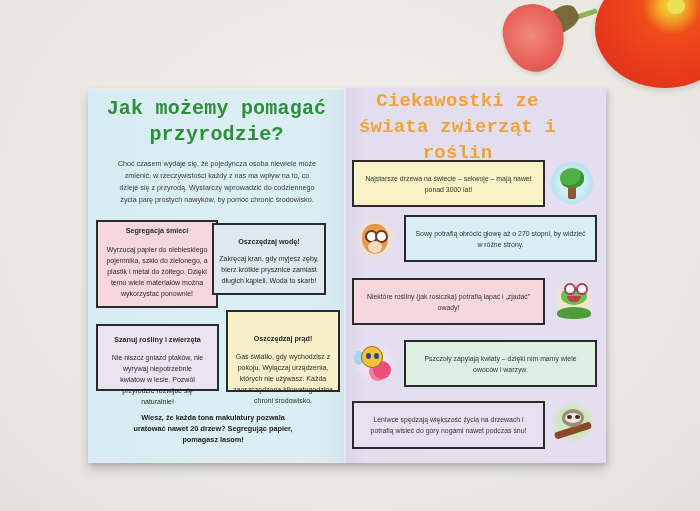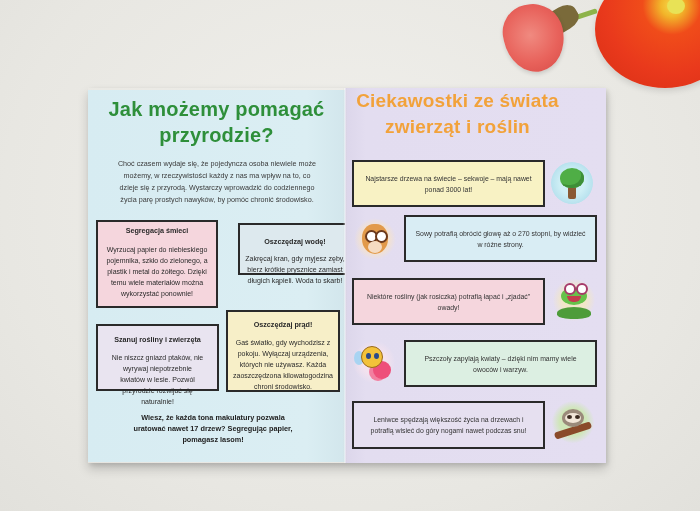--- a/index.html
+++ b/index.html
@@ -59,45 +59,45 @@
     left: 257px; width: 261px;
     background: linear-gradient(90deg, #dcd6ea 0%, #e3ddf0 8%, #e4def1 100%);
   }
   .spine {
     position: absolute; left: 255px; top: 0; width: 4px; height: 100%;
     background: linear-gradient(90deg, rgba(0,0,0,0.03), rgba(255,255,255,0.5), rgba(0,0,0,0.04));
   }
 
   .title {
     position: absolute; text-align: center;
-    font-family: Liberation Sans, sans-serif; font-weight: bold;
+    font-family: Liberation Mono, monospace; font-weight: bold;
     font-size: 20px; line-height: 26px; letter-spacing: 0.2px;
   }
   .title-left { left: 0; width: 257px; top: 6px; color: #2e8f3a; }
   .title-right { left: 0; width: 225px; top: 0; color: #f2a23a; font-size: 19px; }
 
   .intro {
     position: absolute; left: 28px; width: 202px; top: 68px;
     font-size: 7.2px; line-height: 12px; color: #3a3a3a; text-align: center;
   }
 
   .card {
     position: absolute; border: 2px solid #2a2a2a; box-sizing: border-box;
     text-align: center; color: #2a2a2a;
   }
   .card .card-title { font-weight: bold; font-size: 7.2px; line-height: 10px; display: block; }
   .card .card-body { font-size: 7px; line-height: 11px; display: block; }
 
   .c-segreg { left: 8px; top: 130px; width: 122px; height: 88px; background: #f5d6dd; padding: 4px 4px; }
   .c-segreg .card-body { margin-top: 8px; }
-  .c-woda { left: 150px; top: 133px; width: 114px; height: 52px; background: #dde9ee; padding: 12px 3px 4px; }
+  .c-woda { left: 124px; top: 133px; width: 114px; height: 72px; background: #dde9ee; padding: 12px 3px 4px; }
   .c-woda .card-body { margin-top: 6px; }
   .c-szanuj { left: 8px; top: 234px; width: 123px; height: 67px; background: #e9e4f0; padding: 9px 12px 4px; }
   .c-szanuj .card-body { margin-top: 7px; }
-  .c-prad { left: 138px; top: 220px; width: 114px; height: 82px; background: #f7efc8; padding: 8px 3px; }
+  .c-prad { left: 138px; top: 220px; width: 114px; height: 82px; background: #f7efc8; padding: 22px 3px; }
   .c-prad .card-body { margin-top: 7px; }
 
   .fact-bottom {
     position: absolute; left: 45px; width: 160px; top: 322px;
     font-size: 7.3px; line-height: 11px; font-weight: bold; color: #222; text-align: center;
   }
 
   .fact {
     position: absolute; border: 2px solid #2a2a2a; box-sizing: border-box;
     display: flex; align-items: center; justify-content: center; text-align: center;
@@ -147,21 +147,21 @@
 <div class="flower poppy-open"></div>
 <div class="flower poppy-center"></div>
 <div class="flower stem"></div>
 <div class="flower poppy-bud-base"></div>
 <div class="flower poppy-bud"></div>
 
 <div class="booklet">
 
   <div class="page page-left">
     <div class="title title-left">Jak możemy pomagać przyrodzie?</div>
-    <div class="intro">Choć czasem wydaje się, że pojedyncza osoba niewiele może możemy, w rzeczywistości każdy z nas ma wpływ na to, co dzieje się z przyrodą. Wystarczy wprowadzić do codziennego życia parę prostych nawyków, by pomóc chronić środowisko.</div>
+    <div class="intro">Choć czasem wydaje się, że pojedyncza osoba niewiele może zmienić, w rzeczywistości każdy z nas ma wpływ na to, co dzieje się z przyrodą. Wystarczy wprowadzić do codziennego życia parę prostych nawyków, by pomóc chronić środowisko.</div>
 
     <div class="card c-segreg">
       <span class="card-title">Segregacja śmieci</span>
       <span class="card-body">Wyrzucaj papier do niebieskiego pojemnika, szkło do zielonego, a plastik i metal do żółtego. Dzięki temu wiele materiałów można wykorzystać ponownie!</span>
     </div>
 
     <div class="card c-woda">
       <span class="card-title">Oszczędzaj wodę!</span>
       <span class="card-body">Zakręcaj kran, gdy myjesz zęby, bierz krótkie prysznice zamiast długich kąpieli. Woda to skarb!</span>
     </div>
@@ -169,21 +169,21 @@
     <div class="card c-szanuj">
       <span class="card-title">Szanuj rośliny i zwierzęta</span>
       <span class="card-body">Nie niszcz gniazd ptaków, nie wyrywaj niepotrzebnie kwiatów w lesie. Pozwól przyrodzie rozwijać się naturalnie!</span>
     </div>
 
     <div class="card c-prad">
       <span class="card-title">Oszczędzaj prąd!</span>
       <span class="card-body">Gaś światło, gdy wychodzisz z pokoju. Wyłączaj urządzenia, których nie używasz. Każda zaoszczędzona kilowatogodzina chroni środowisko.</span>
     </div>
 
-    <div class="fact-bottom">Wiesz, że każda tona makulatury pozwala uratować nawet 17 drzew? Segregując papier, pomagasz lasom!</div>
+    <div class="fact-bottom">Wiesz, że każda tona makulatury pozwala uratować nawet 20 drzew? Segregując papier, pomagasz lasom!</div>
   </div>
 
   <div class="page page-right">
     <div class="title title-right">Ciekawostki ze świata zwierząt i roślin</div>
 
     <div class="fact f1">
       <span>Najstarsze drzewa na świecie – sekwoje – mają nawet ponad 3000 lat!</span>
     </div>
     <div class="illus i-tree">
       <div class="tree-trunk"></div>

